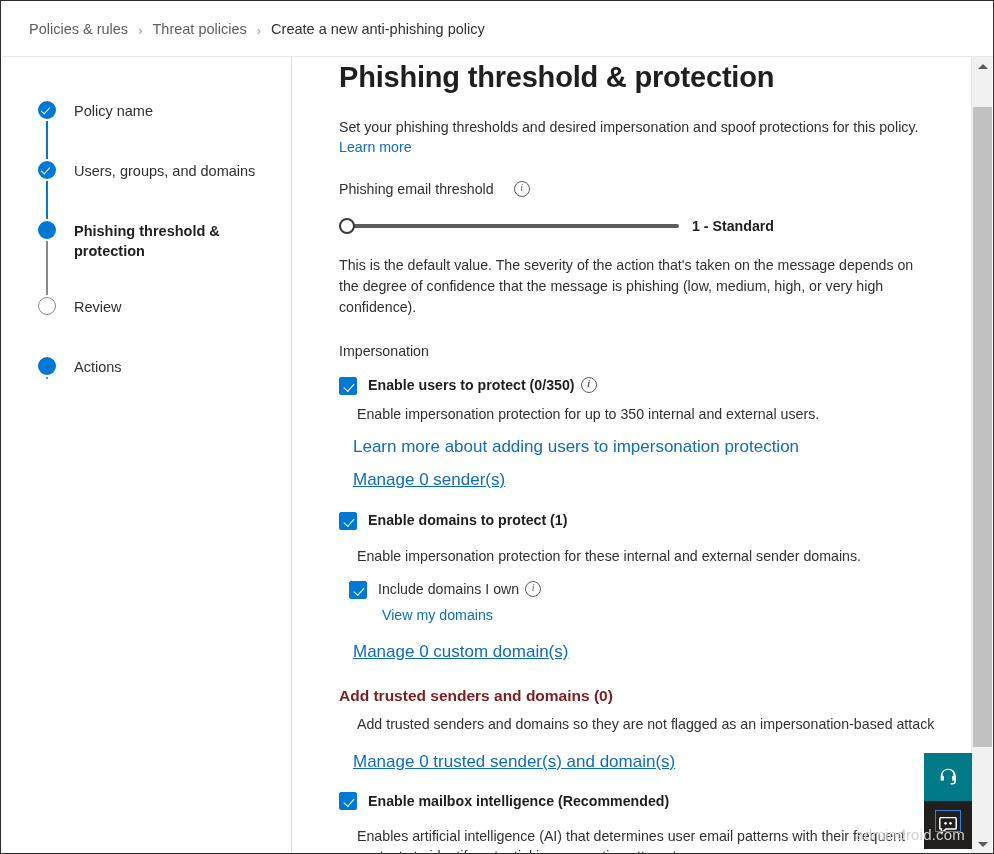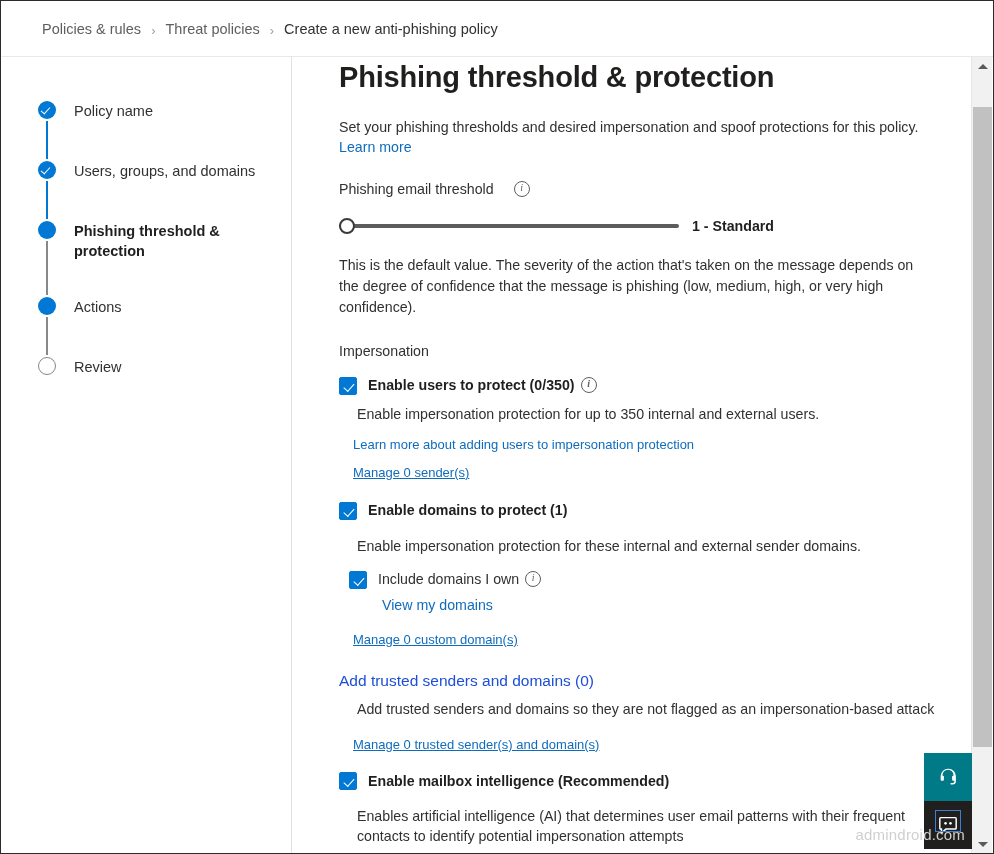--- a/index.html
+++ b/index.html
@@ -31,21 +31,21 @@
     width: 992px; height: 55px;
     background: #ffffff;
     border-bottom: 1px solid #e8e8e8;
     display: flex;
     align-items: center;
     box-sizing: border-box;
   }
   .breadcrumb {
     display: flex;
     align-items: flex-end;
-    padding-left: 40px;
+    padding-left: 27px;
     font-size: 14.5px;
     color: #605e5c;
   }
   .bc-item {
     color: #605e5c;
     white-space: nowrap;
     cursor: pointer;
   }
   .bc-item.current {
     color: #323130;
@@ -243,22 +243,22 @@
 
   
   .section-label {
     margin-top: 25px;
     font-size: 14.2px;
     color: #323130;
   }
   .section-heading {
     margin-top: 25px;
     font-size: 15.5px;
-    font-weight: normal;
-    color: #1d4ed8;
+    font-weight: bold;
+    color: #7f1d1d;
   }
 
   
   .cb-row {
     display: flex;
     align-items: flex-start;
     gap: 11px;
     margin-top: 17px;
   }
   .cb-row.sub { margin-top: 14px; }
@@ -304,21 +304,21 @@
     margin-top: 9px;
     margin-left: 18px;
     font-size: 14.2px;
     line-height: 20px;
     color: #323130;
     max-width: 585px;
   }
   .link-line {
     margin-top: 13px;
     margin-left: 14px;
-    font-size: 13px;
+    font-size: 17px;
   }
   .indent-block { margin-left: 10px; }
   .view-domains {
     margin-top: 8px;
     margin-left: 33px;
     font-size: 14.2px;
   }
 
   
   .scrollbar {
@@ -425,28 +425,28 @@
         <span class="label">Users, groups, and domains</span>
       </div>
 
       <div class="step" style="min-height:76px;">
         <span class="bullet active"></span>
         <span class="connector gray"></span>
         <span class="label bold">Phishing threshold &amp; protection</span>
       </div>
 
       <div class="step">
+        <span class="bullet todo"></span>
+        <span class="label">Review</span>
+      </div>
+
+      <div class="step">
         <span class="bullet active"></span>
         <span class="connector gray"></span>
         <span class="label">Actions</span>
-      </div>
-
-      <div class="step">
-        <span class="bullet todo"></span>
-        <span class="label">Review</span>
       </div>
 
     </div>
   </aside>
 
   <main class="content">
     <div class="content-inner">
 
       <h1 class="page-title">Phishing threshold &amp; protection</h1>
 

